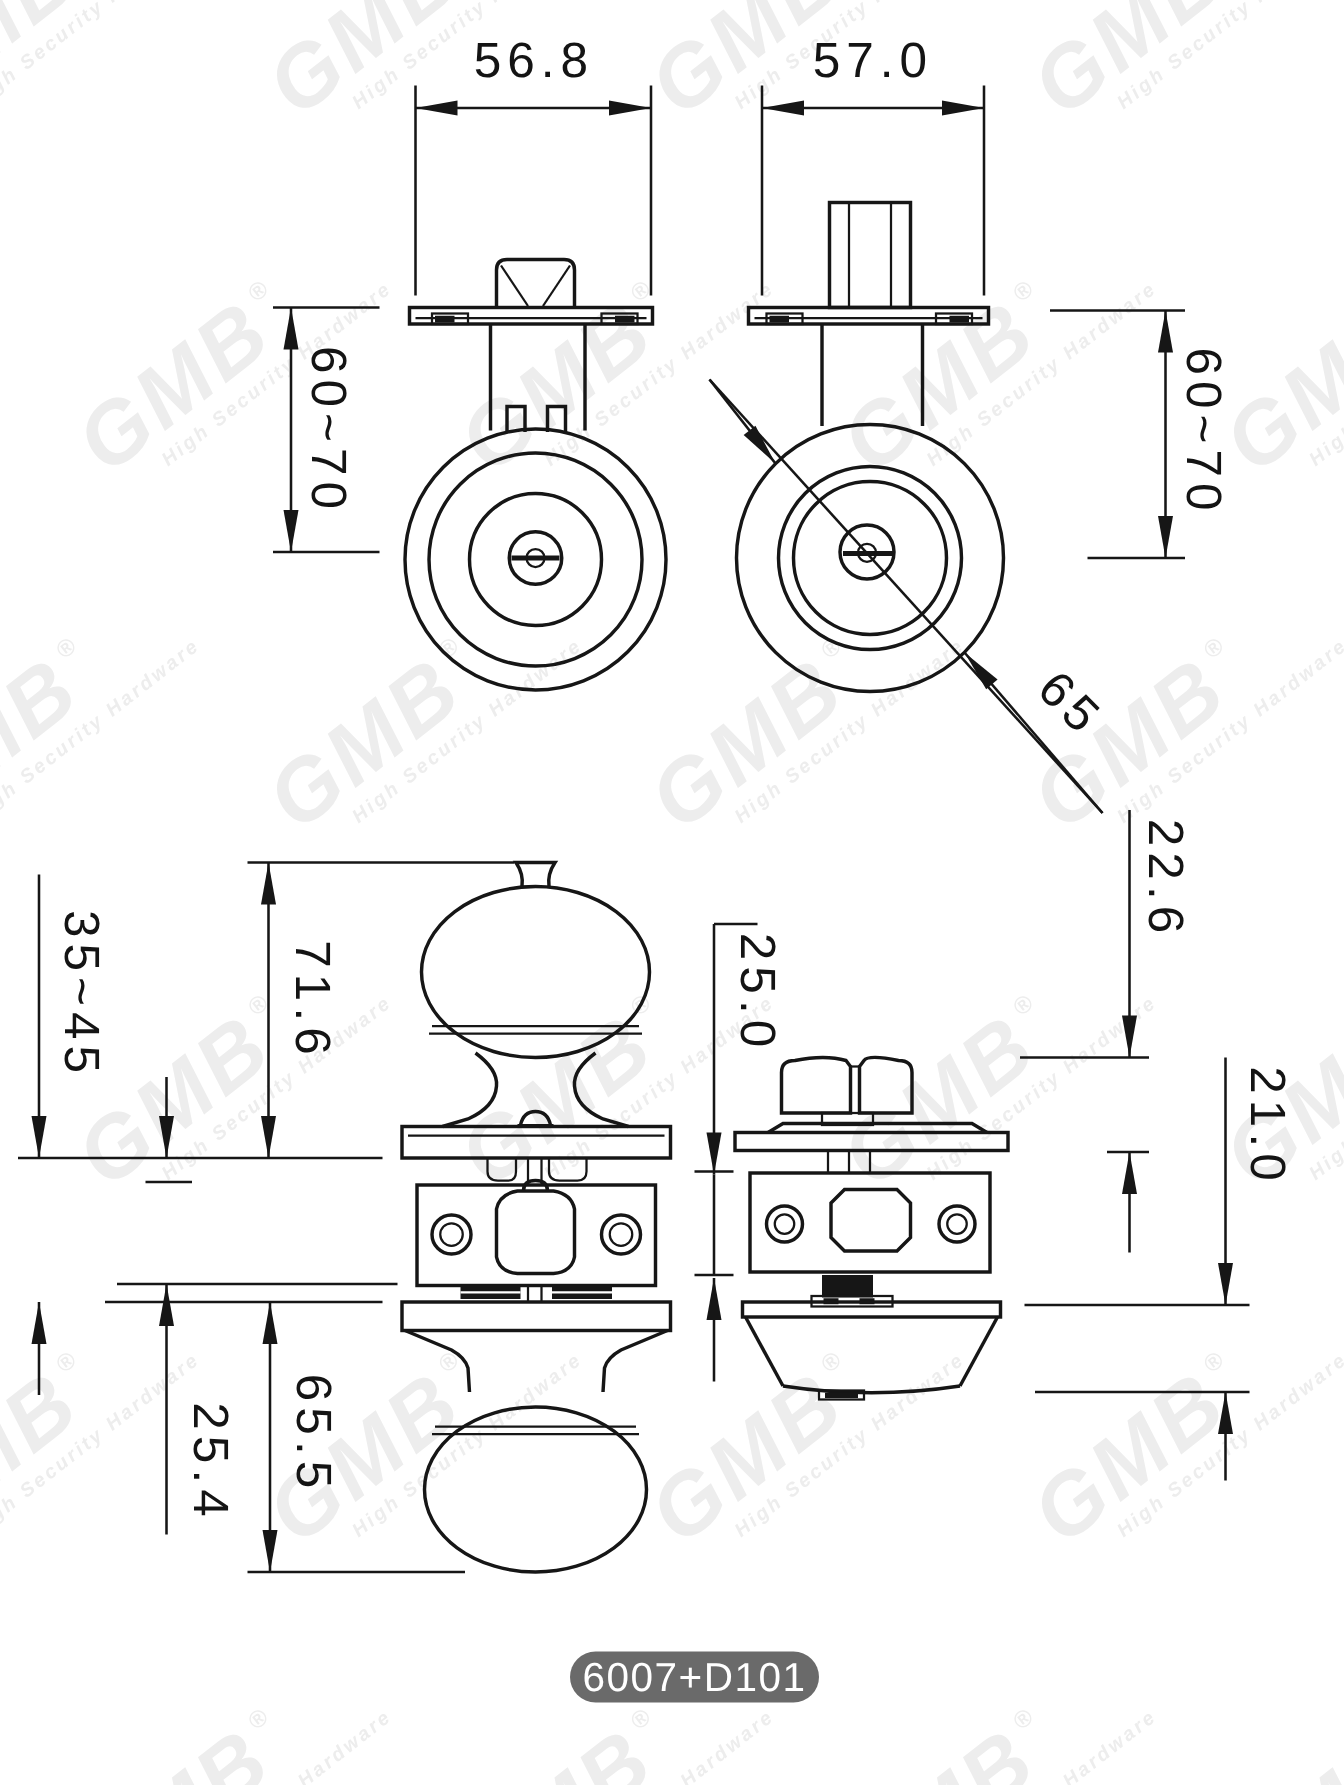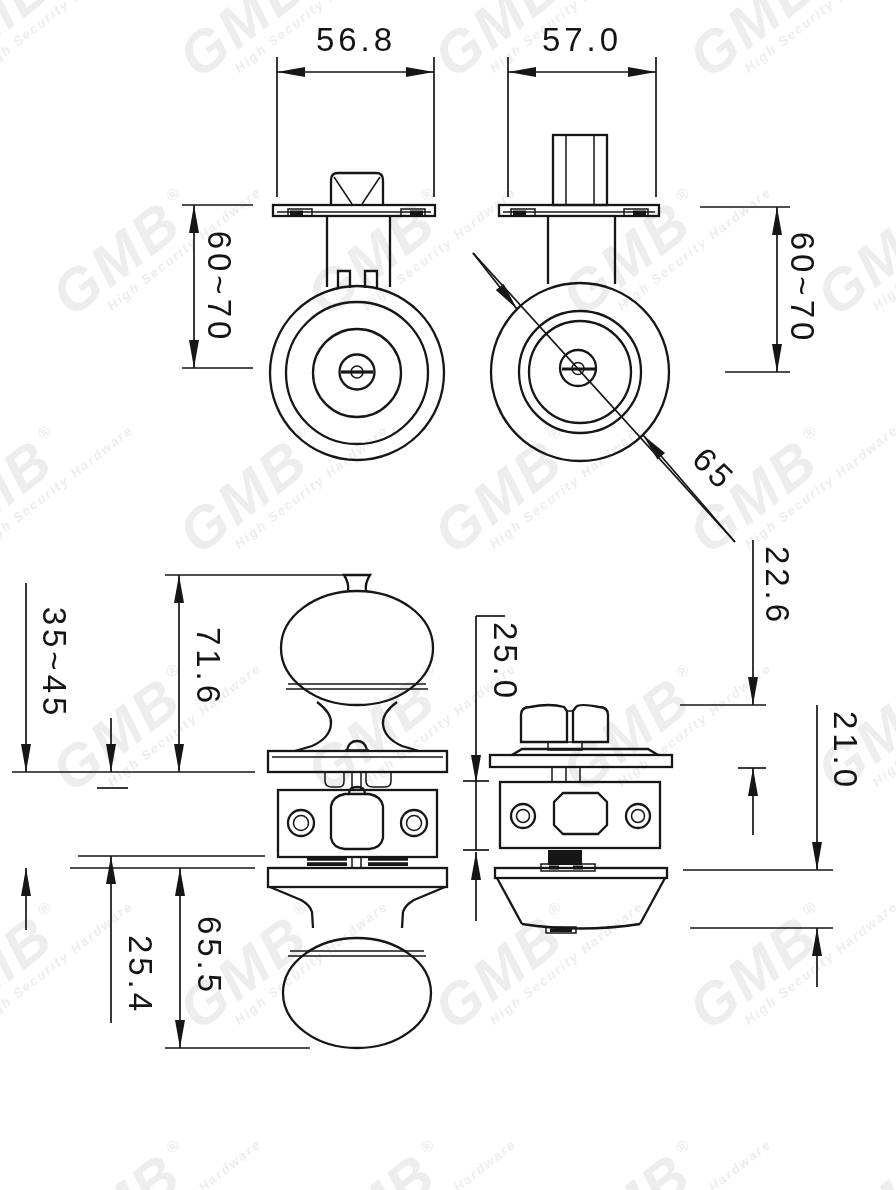--- a/index.html
+++ b/index.html
@@ -251,13 +251,14 @@
       <rect class="blk" x="550" y="928.5" width="22" height="3.5"></rect>
 
       <line class="dim" x1="817" y1="705" x2="817" y2="870" marker-end="url(#ah)"></line>
       <line class="dim" x1="683" y1="870" x2="833" y2="870"></line>
       <line class="dim" x1="690" y1="928" x2="833" y2="928"></line>
       <line class="dim" x1="817" y1="987" x2="817" y2="928" marker-end="url(#ah)"></line>
       <text class="d" text-anchor="middle" transform="translate(834,751) rotate(90)">21.0</text>
     </g>
   </svg>
 
+  <div id="model-badge">6007+D101</div>
 </div>
 
 </body></html>

